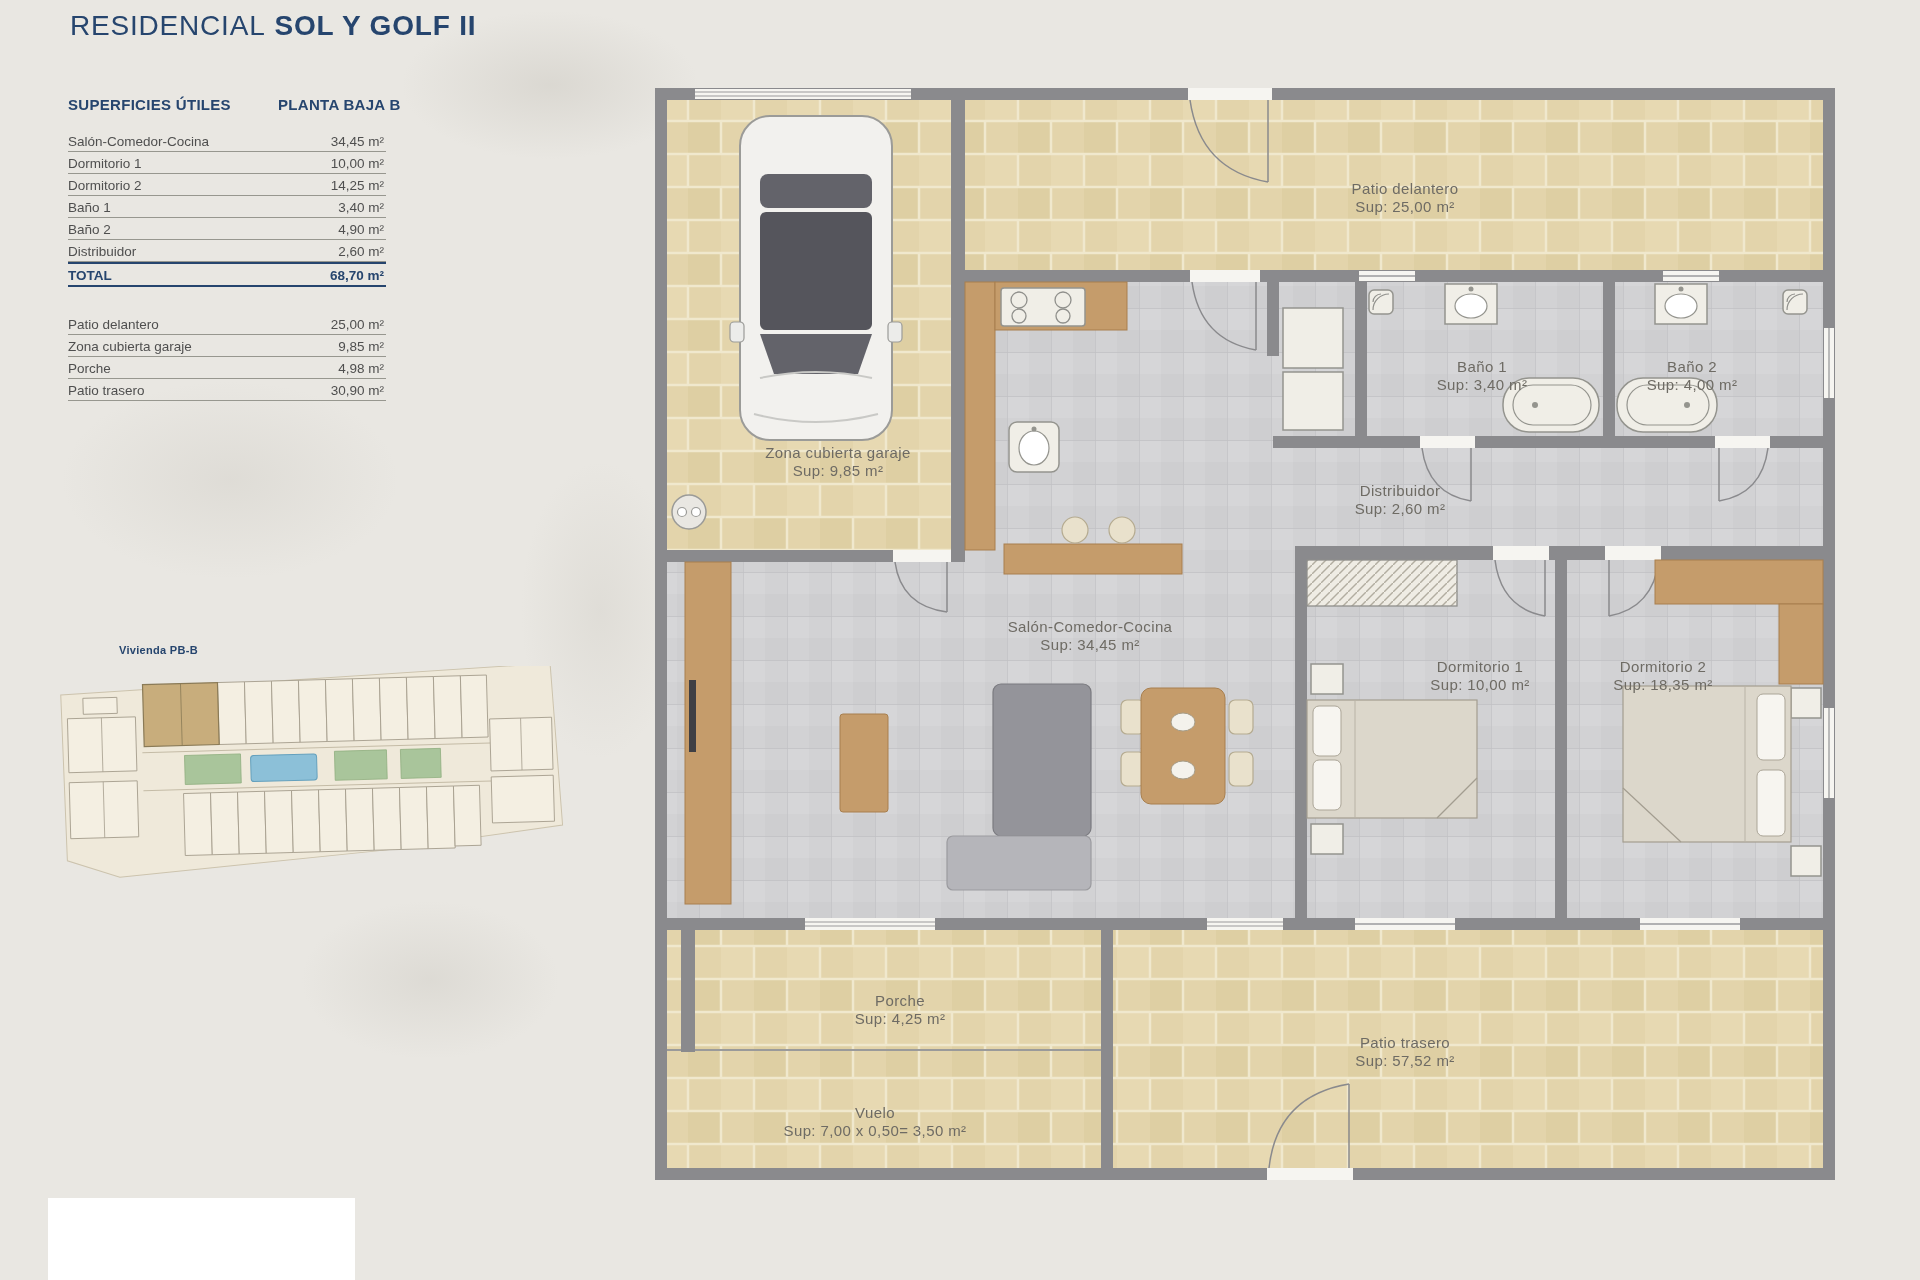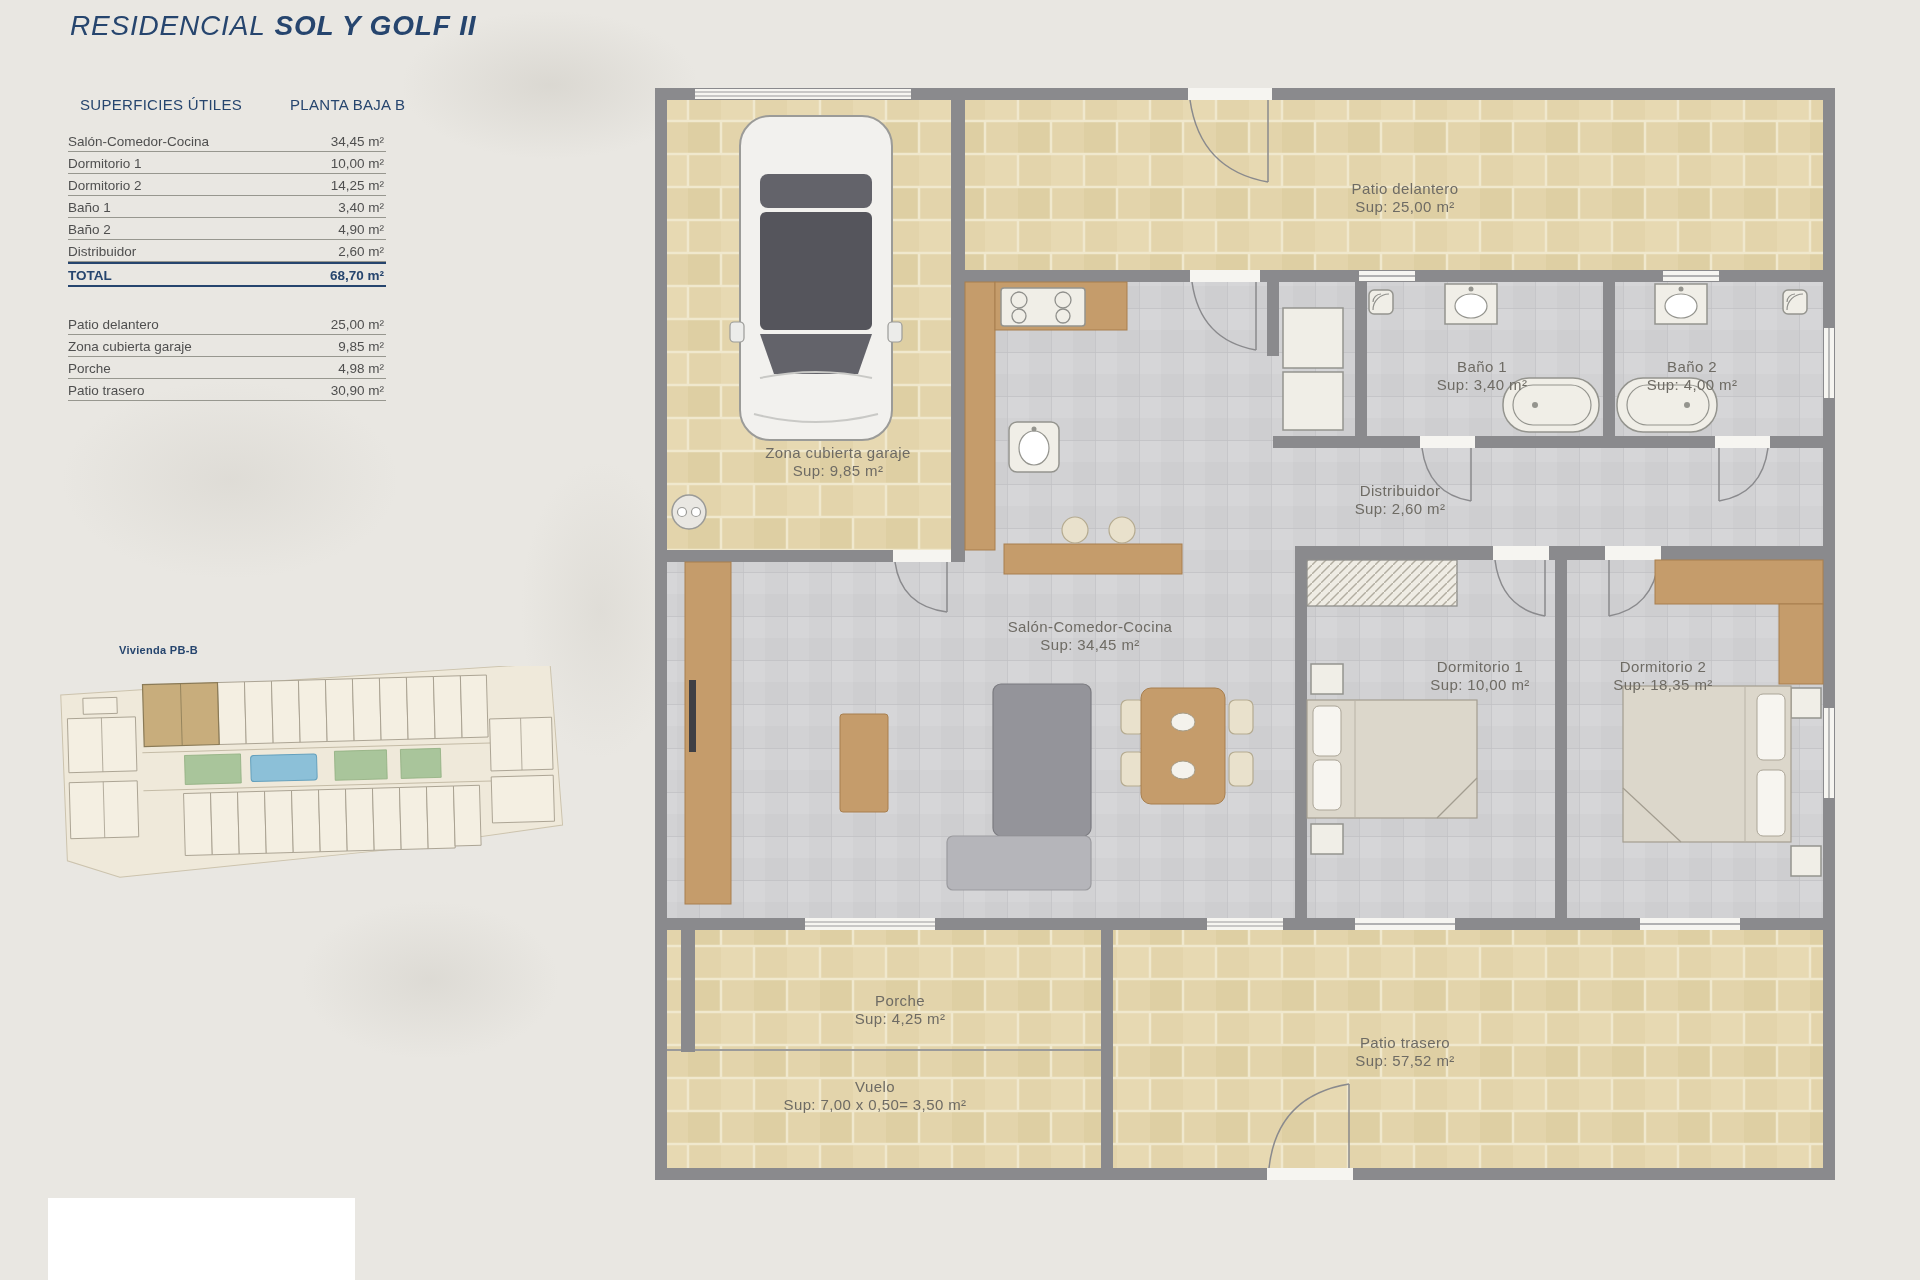--- a/index.html
+++ b/index.html
@@ -5,26 +5,26 @@
   html,body{margin:0;padding:0;background:#e9e7e2;}
   #page{position:relative;width:1920px;height:1280px;background:#e9e7e2;overflow:hidden;
         font-family:"Liberation Sans",sans-serif;}
   .stain{position:absolute;border-radius:50%;pointer-events:none;}
   .s1{left:400px;top:10px;width:300px;height:150px;background:radial-gradient(ellipse,rgba(185,181,172,.30),rgba(185,181,172,0) 70%);}
   .s2{left:60px;top:380px;width:340px;height:200px;background:radial-gradient(ellipse,rgba(185,181,172,.22),rgba(185,181,172,0) 70%);}
   .s3{left:300px;top:900px;width:260px;height:160px;background:radial-gradient(ellipse,rgba(185,181,172,.25),rgba(185,181,172,0) 70%);}
   .s4{left:520px;top:460px;width:160px;height:300px;background:radial-gradient(ellipse,rgba(185,181,172,.20),rgba(185,181,172,0) 70%);}
 
   
-  .title{position:absolute;left:70px;top:10px;font-size:28px;letter-spacing:.8px;color:#26456e;white-space:nowrap;font-style:italic;}
+  .title{position:absolute;left:70px;top:10px;font-size:28px;letter-spacing:.8px;color:#26456e;white-space:nowrap;}
   .title .bold{font-weight:bold;margin-left:9px;}
 
   
   .areas-table{position:absolute;left:68px;top:96px;width:318px;font-size:13.5px;color:#4f4f4f;}
-  .thead{position:relative;height:26px;margin-bottom:8px;color:#26456e;font-weight:normal;font-size:15px;letter-spacing:.3px;white-space:nowrap;margin-left:12px;}
+  .thead{position:relative;height:26px;margin-bottom:8px;color:#26456e;font-weight:bold;font-size:15px;letter-spacing:.3px;white-space:nowrap;}
   .thead .h2{position:absolute;left:210px;top:0;}
   .trow{display:flex;justify-content:space-between;align-items:flex-end;border-bottom:1px solid #97978f;padding:4px 2px 2px 0;line-height:15px;}
   .trow.total{color:#26456e;font-weight:bold;border-top:2px solid #26456e;border-bottom:2px solid #26456e;gap:11px;}
   .tgap{height:26px;}
 
   .vivienda{position:absolute;left:119px;top:644px;font-size:11px;font-weight:bold;color:#26456e;letter-spacing:.3px;}
 
   .site-plan{position:absolute;left:55px;top:666px;}
   .logo-box{position:absolute;left:48px;top:1198px;width:307px;height:85px;background:#ffffff;}
 
@@ -411,18 +411,18 @@
       <span>Sup: 18,35 m²</span>
     </div>
     <div class="plan-label" style="left:155px;top:904px;width:180px;">
       <span>Porche</span>
       <span>Sup: 4,25 m²</span>
     </div>
     <div class="plan-label" style="left:660px;top:946px;width:180px;">
       <span>Patio trasero</span>
       <span>Sup: 57,52 m²</span>
     </div>
-    <div class="plan-label" style="left:95px;top:990px;width:250px;">
+    <div class="plan-label" style="left:95px;top:1016px;width:250px;">
       <span>Vuelo</span>
       <span>Sup: 7,00 x 0,50= 3,50 m²</span>
     </div>
   </div>
 </div>
 
 </body></html>

